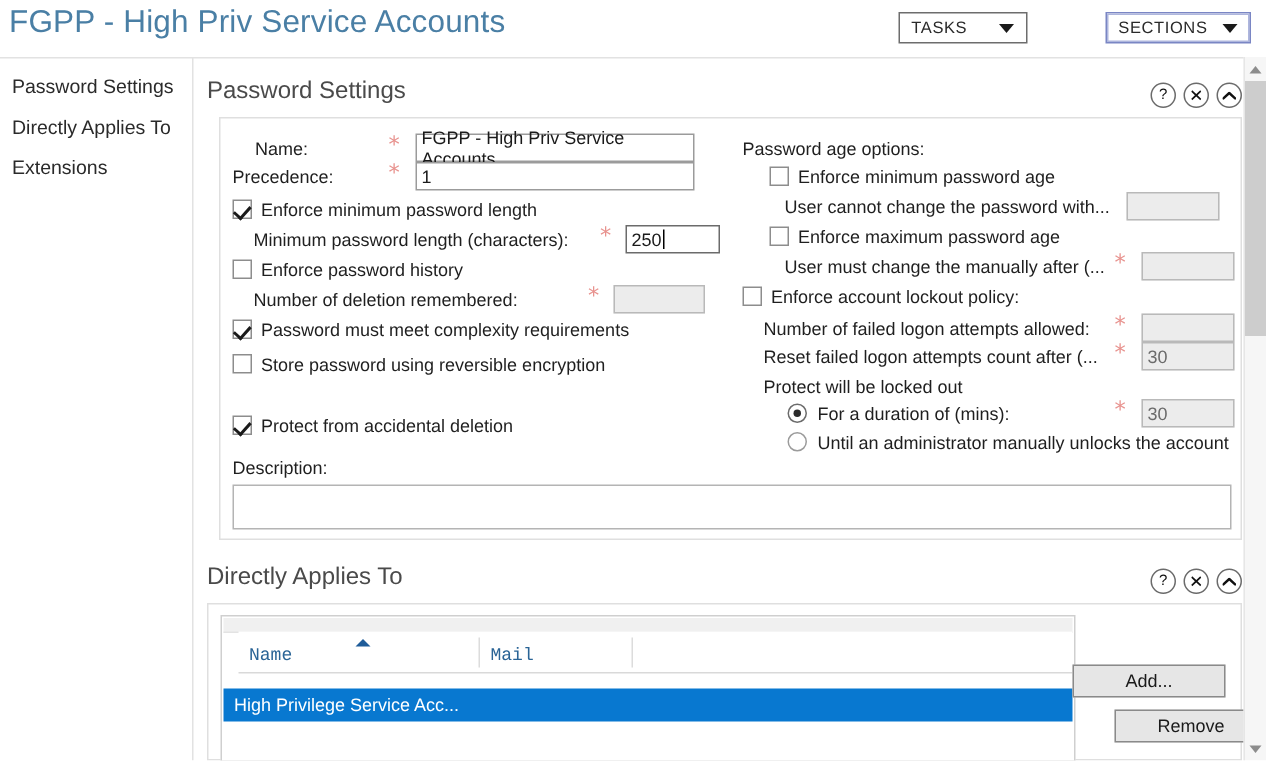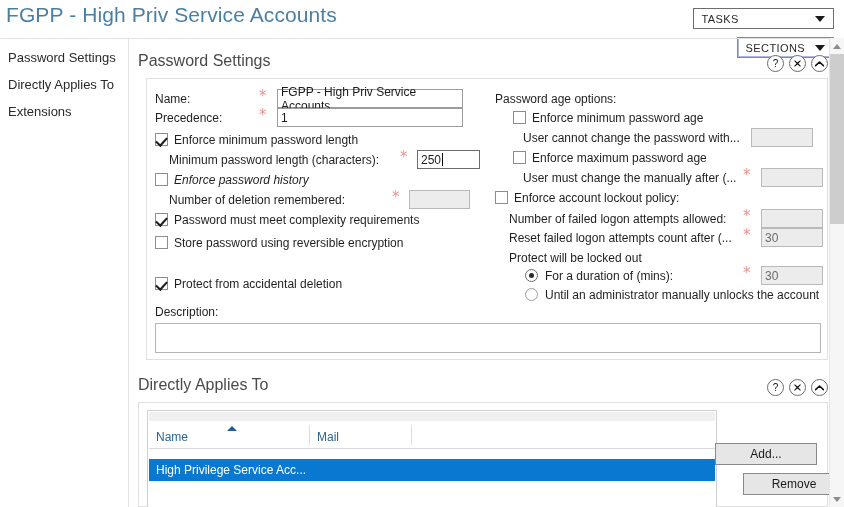--- a/index.html
+++ b/index.html
@@ -15,21 +15,21 @@
   
   .titlebar {
     position: absolute; left: 0; top: 0; width: 844px; height: 38px;
     background: #ffffff;
   }
   .app-title {
     position: absolute; left: 6px; top: 3px;
     font-size: 21px; color: #4a7fa5; font-weight: 400;
     letter-spacing: .1px; white-space: nowrap;
   }
-  .topbtns { position: absolute; right: 10px; top: 8px; display: flex; gap: 8px; flex-direction: column; }
+  .topbtns { position: absolute; right: 10px; top: 8px; display: flex; gap: 8px; }
   .topbtn {
     height: 21px; min-width: 86px; padding: 0 8px;
     border: 1px solid #6d6d6d; background: #ffffff;
     display: flex; align-items: center; justify-content: space-between;
     font-size: 11px; color: #2a2a2a; letter-spacing: .4px;
     box-sizing: border-box;
   }
   .topbtn.focused { border-color: #7a86c4; box-shadow: 0 0 0 1px #aeb6dd inset; margin-left: 44px; }
   .topbtn .cap { padding-right: 10px; }
   .caret-dn {
@@ -115,22 +115,22 @@
   
   .listbox {
     position: absolute; box-sizing: border-box;
     border: 1px solid #cfcfcf; background: #ffffff; overflow: hidden;
   }
   .list-topbar {
     position: absolute; left: 1px; top: 1px; right: 1px; height: 9px;
     background: #f0f0f0; border-bottom: 1px solid #e3e3e3;
   }
   .list-head {
-    position: absolute; left: 1px; top: 10px; right: 1px; height: 27px;
-    background: #ffffff; border-bottom: 1px solid #d9d9d9;
+    position: absolute; left: 11px; top: 10px; right: 1px; height: 27px;
+    background: #ffffff; border-bottom: 1px solid #d9d9d9; font-family: Liberation Mono, monospace;
   }
   .col-h {
     position: absolute; bottom: 4px; font-size: 12px; color: #2a6496;
     white-space: nowrap;
   }
   .col-sep { position: absolute; top: 4px; width: 1px; height: 20px; background: #dcdcdc; }
   .sort-arrow {
     position: absolute; width: 0; height: 0;
     border-left: 5px solid transparent; border-right: 5px solid transparent;
     border-bottom: 5px solid #1f5c99;
@@ -215,21 +215,21 @@
       <div class="cicon">
         <svg width="9" height="6" viewBox="0 0 9 6" aria-hidden="true">
           <path d="M0.6 4.6 L4.5 1.0 L8.4 4.6" stroke="#111" stroke-width="1.6" fill="none" stroke-linecap="round" stroke-linejoin="round"></path>
         </svg>
       </div>
     </div>
   </div>
 
   <div class="panel" style="left:146px; top:78px; width:682px; height:282px;">
 
-    <div class="lbl" style="left:8px; top:13px;">Name:</div>
+    <div class="lbl" style="left:23px; top:13px;">Name:</div>
     <div class="ast" style="left:112px; top:10px;">*</div>
     <div class="tb" style="left:130px; top:10px; width:186px;">
       <span>FGPP - High Priv Service Accounts</span>
     </div>
 
     <div class="lbl" style="left:8px; top:32px;">Precedence:</div>
     <div class="ast" style="left:112px; top:29px;">*</div>
     <div class="tb" style="left:130px; top:29px; width:186px;">
       <span>1</span>
     </div>
@@ -238,21 +238,21 @@
     <div class="lbl" style="left:27px; top:54px;">Enforce minimum password length</div>
 
     <div class="lbl" style="left:22px; top:74px;">Minimum password length (characters):</div>
     <div class="ast" style="left:253px; top:71px;">*</div>
     <div class="tb focusedfield" style="left:270px; top:71px; width:63px;">
       <span>250</span>
         <span class="caretbar"></span>
     </div>
 
     <div class="cb" style="left:8px; top:94px;"></div>
-    <div class="lbl" style="left:27px; top:94px;font-style:italic;">Enforce password history</div>
+    <div class="lbl" style="left:27px; top:94px;">Enforce password history</div>
 
     <div class="lbl" style="left:22px; top:114px;">Number of deletion remembered:</div>
     <div class="ast" style="left:245px; top:111px;">*</div>
     <div class="tb disabled" style="left:262px; top:111px; width:61px;">
       <span></span>
     </div>
 
     <div class="cb checked" style="left:8px; top:134px;"></div>
     <div class="lbl" style="left:27px; top:134px;">Password must meet complexity requirements</div>
 

